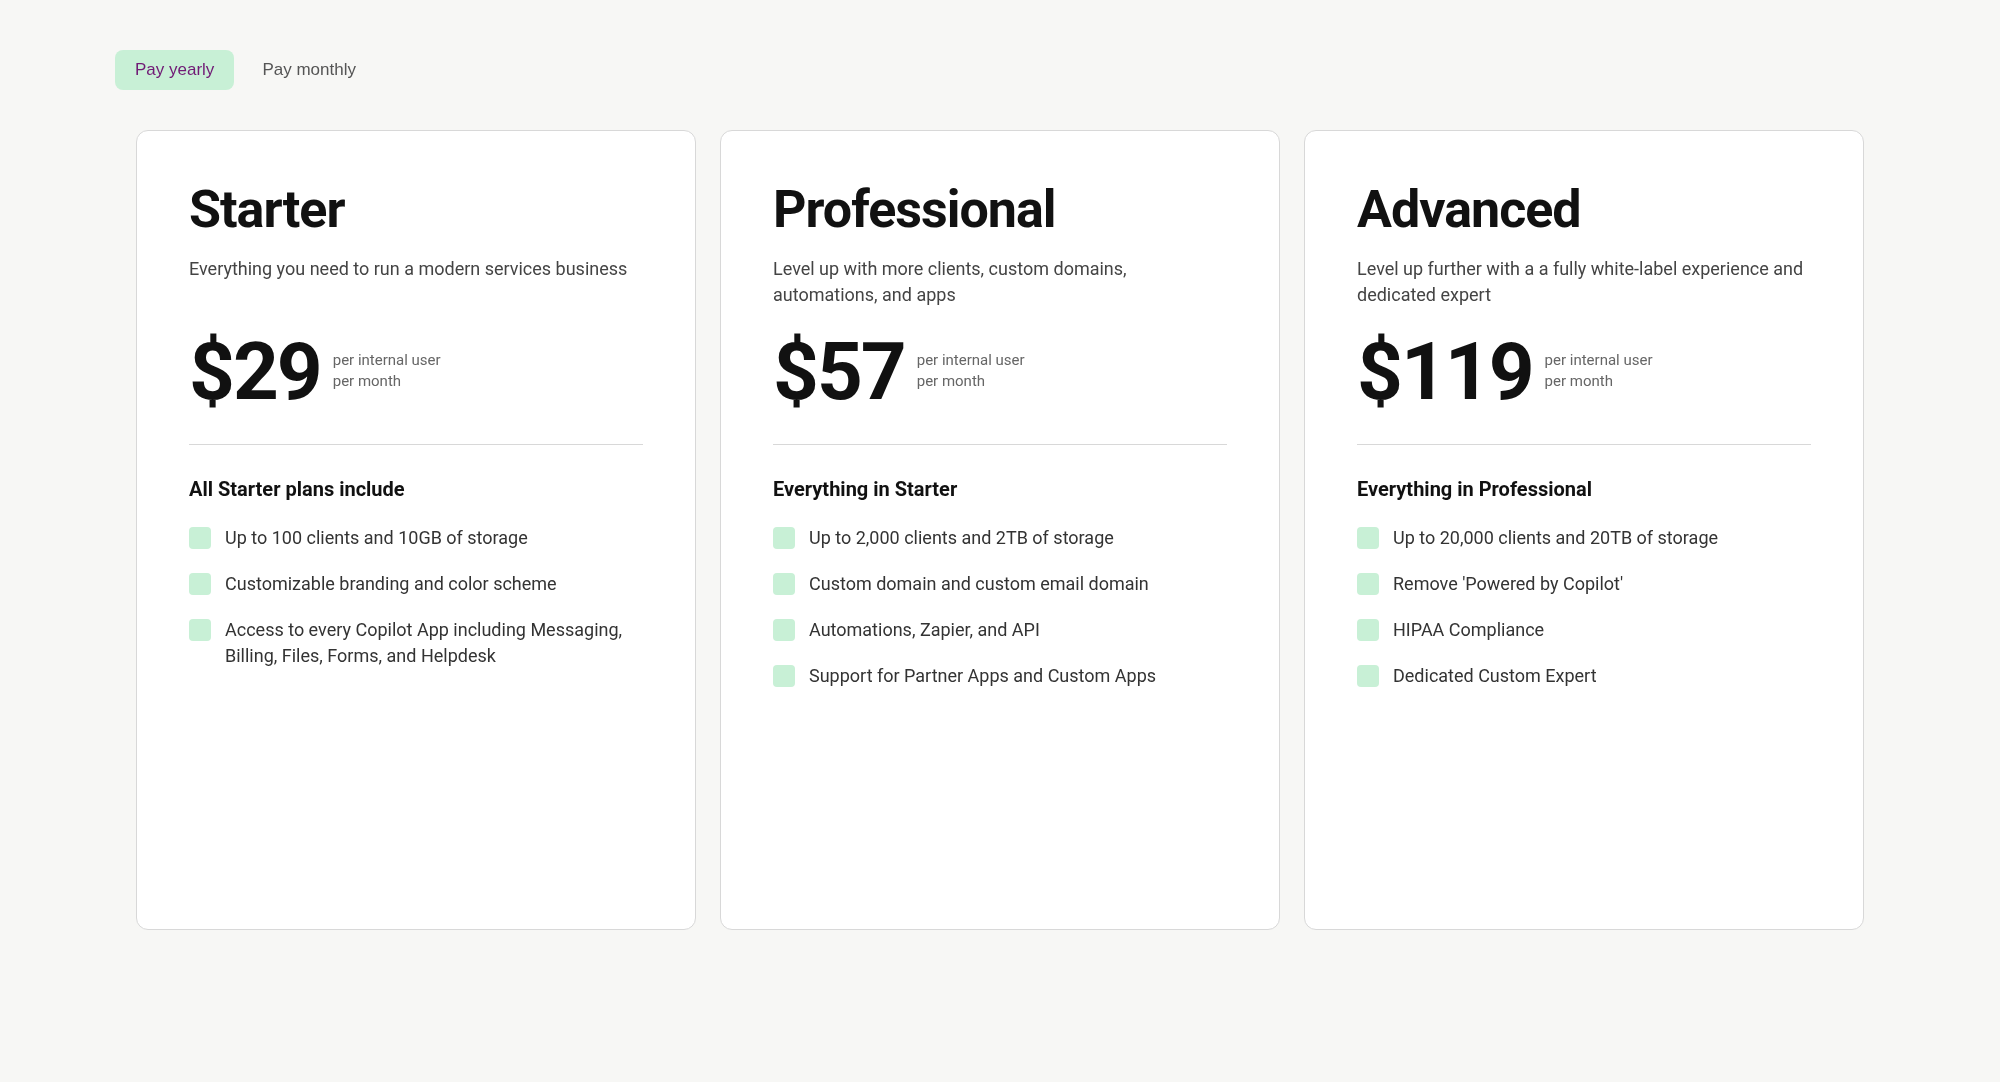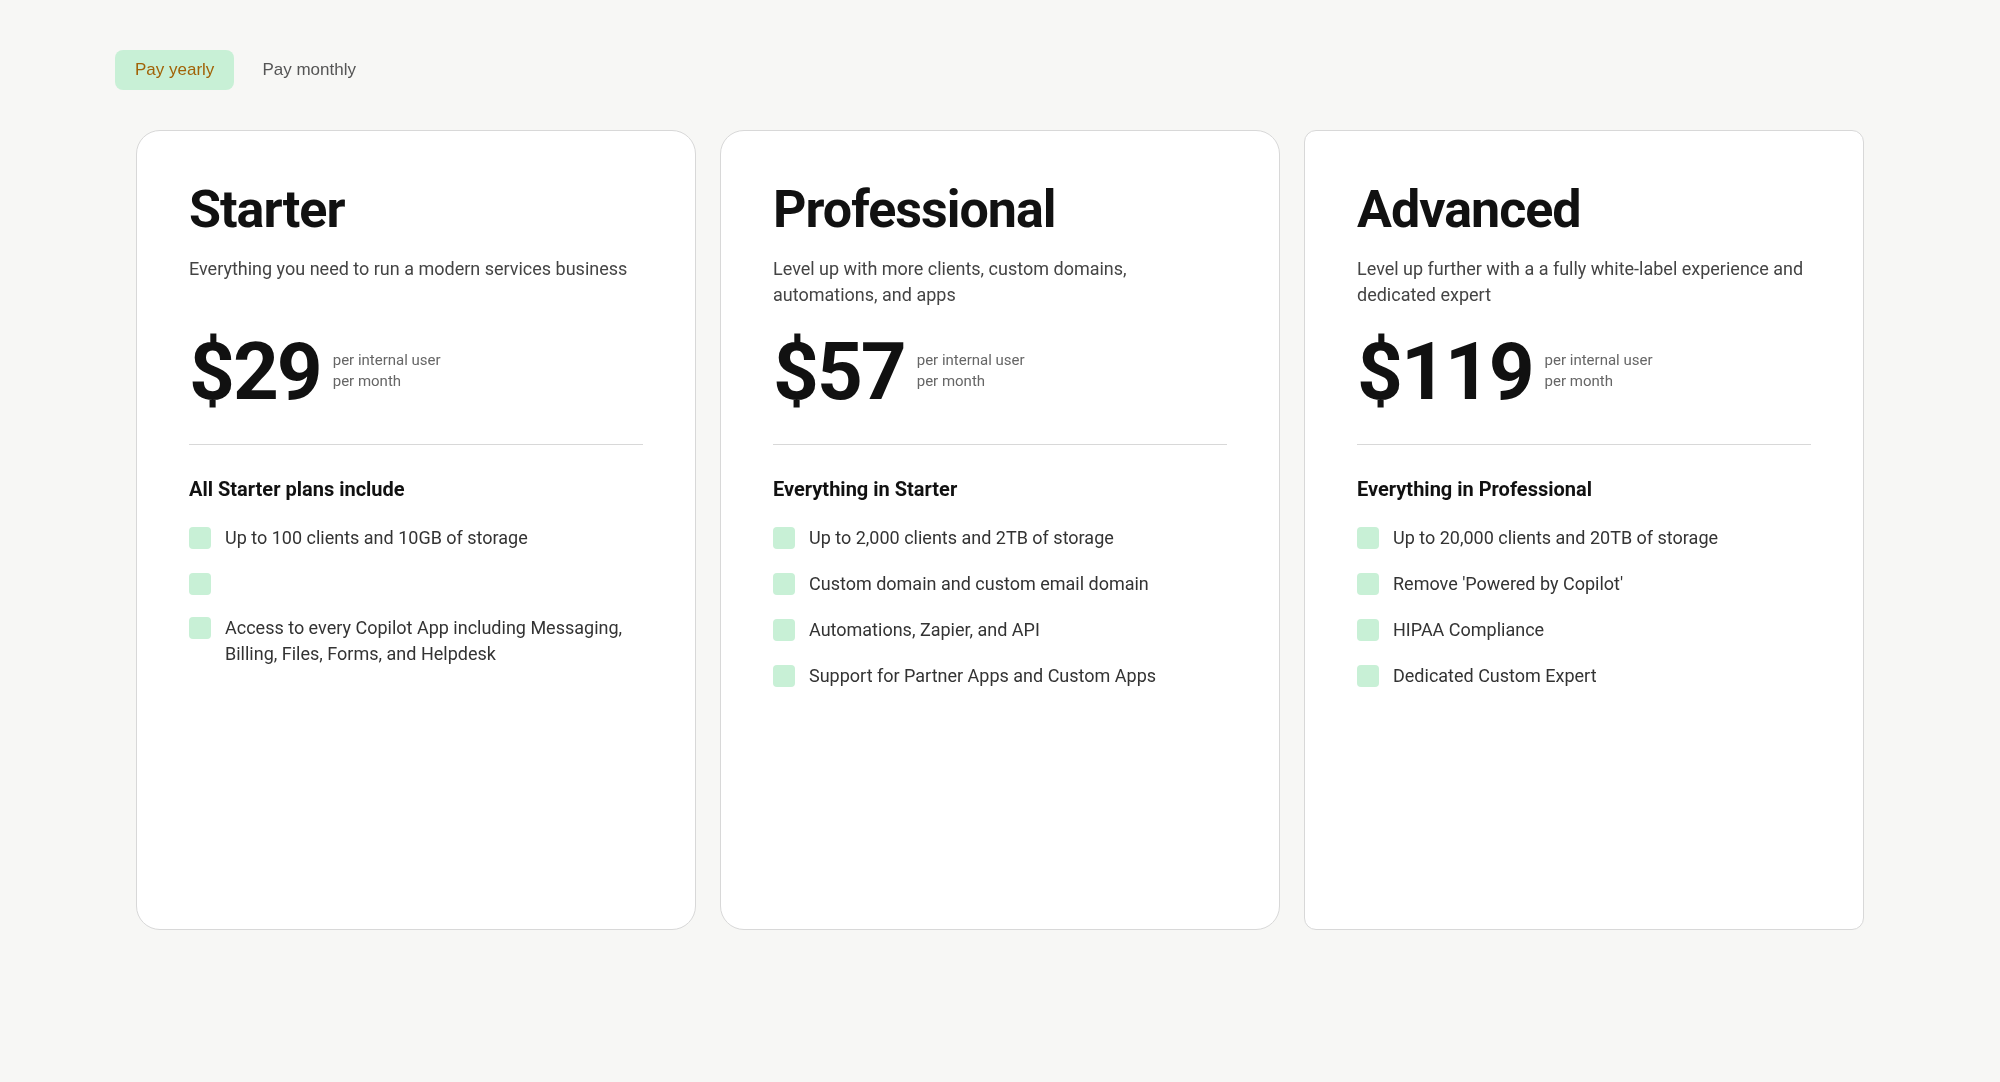--- a/index.html
+++ b/index.html
@@ -33,21 +33,21 @@
       border-radius: 8px;
       font-size: 17px;
       font-weight: 500;
       cursor: pointer;
       border: none;
       background: transparent;
     }
 
     .toggle-btn.active {
       background-color: #c8f0d6;
-      color: #a16207;
+      color: #701a75;
     }
 
     .toggle-btn.inactive {
       background-color: transparent;
       color: #555;
     }
 
     .plans-container {
       display: flex;
       gap: 0;
@@ -61,21 +61,20 @@
       border: 1.5px solid #d8d8d8;
       border-radius: 12px;
       padding: 48px 52px;
       width: 560px;
       min-height: 800px;
       flex-shrink: 0;
     }
 
     .plan-card:not(:last-child) {
       margin-right: 24px;
-      border-radius: 24px;
     }
 
     .plan-name {
       font-size: 52px;
       font-weight: 700;
       color: #111111;
       margin-bottom: 16px;
       letter-spacing: -1px;
     }
 
@@ -180,20 +179,21 @@
       <ul class="features-list">
 
           <li class="feature-item">
             <div class="feature-icon"></div>
             <span class="feature-text">Up to 100 clients and 10GB of storage</span>
           </li>
 
 
           <li class="feature-item">
             <div class="feature-icon"></div>
+            <span class="feature-text">Customizable branding and color scheme</span>
           </li>
 
           <li class="feature-item">
             <div class="feature-icon"></div>
             <span class="feature-text">Access to every Copilot App including Messaging, Billing, Files, Forms, and Helpdesk</span>
           </li>
 
       </ul>
     </div>
     <div class="plan-card">

